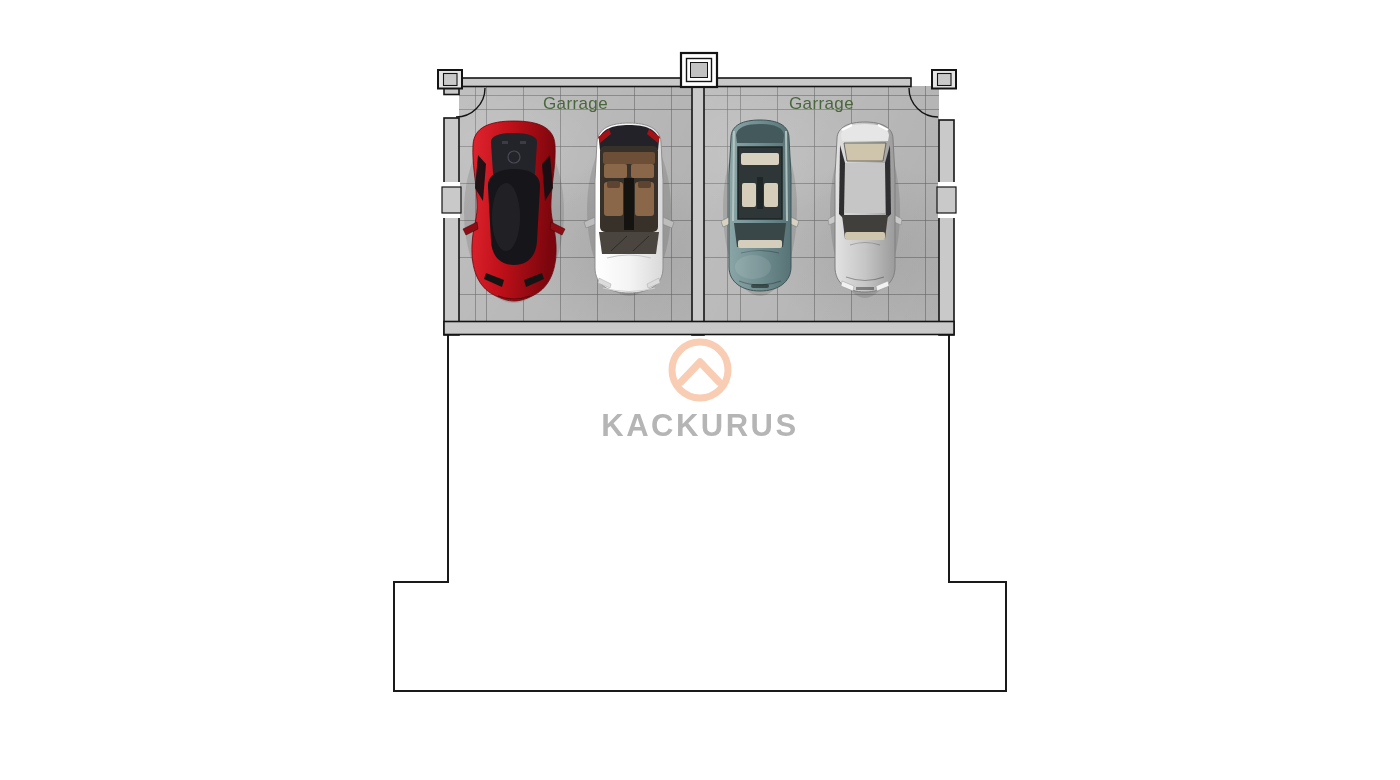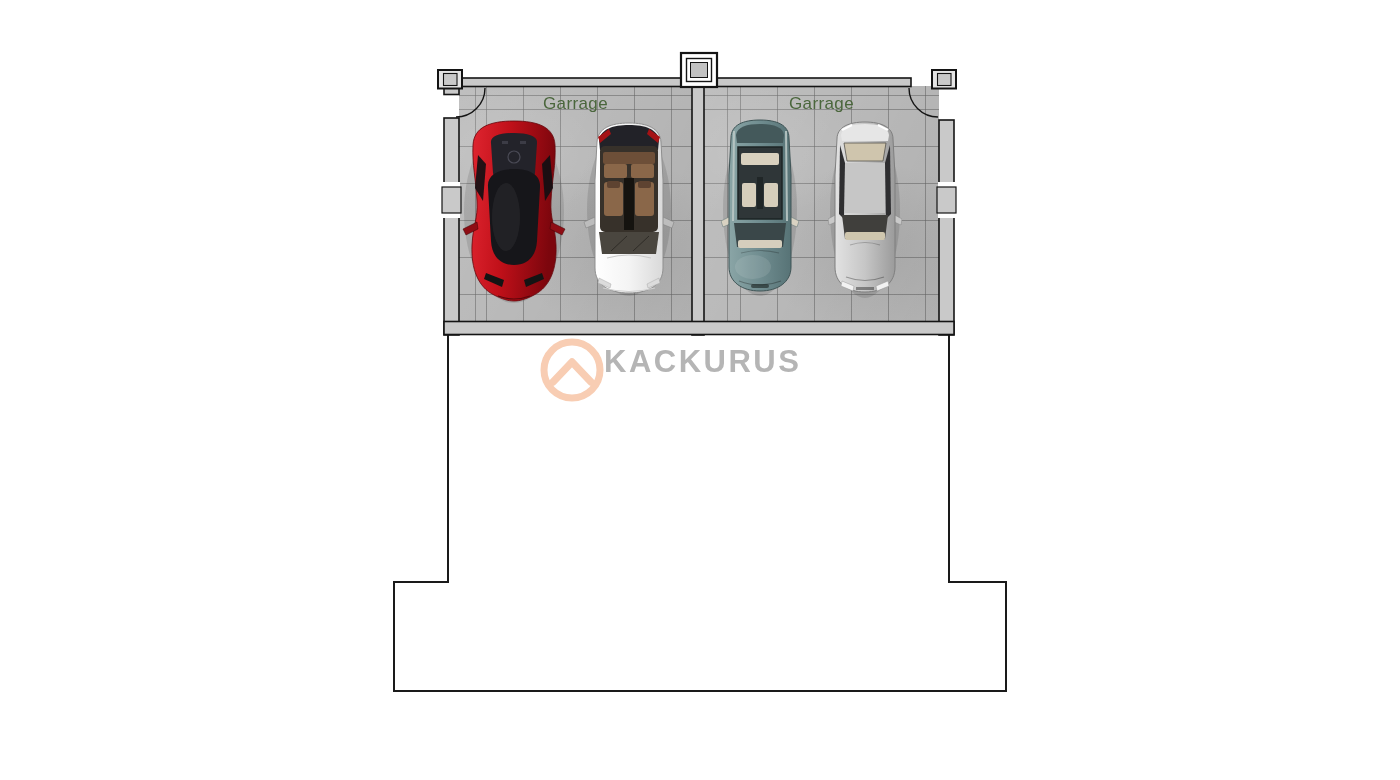--- a/index.html
+++ b/index.html
@@ -26,21 +26,21 @@
   }
   #label-left{left:459px;width:233px;}
   #label-right{left:704px;width:235px;}
 
   .overlay-svg{position:absolute;left:0;top:0;}
   .car{position:absolute;}
 
   
   #logo{
     position:absolute;left:540px;top:338px;width:320px;
-    display:flex;flex-direction:row;align-items:flex-start;
+    display:flex;flex-direction:column;align-items:center;
   }
   #logo .ring{width:64px;height:64px;}
   #brand-name{
     margin-top:6px;color:#b5b5b5;font-size:31px;font-weight:bold;
     letter-spacing:2.5px;
   }
 </style>
 </head>
 <body>
 

